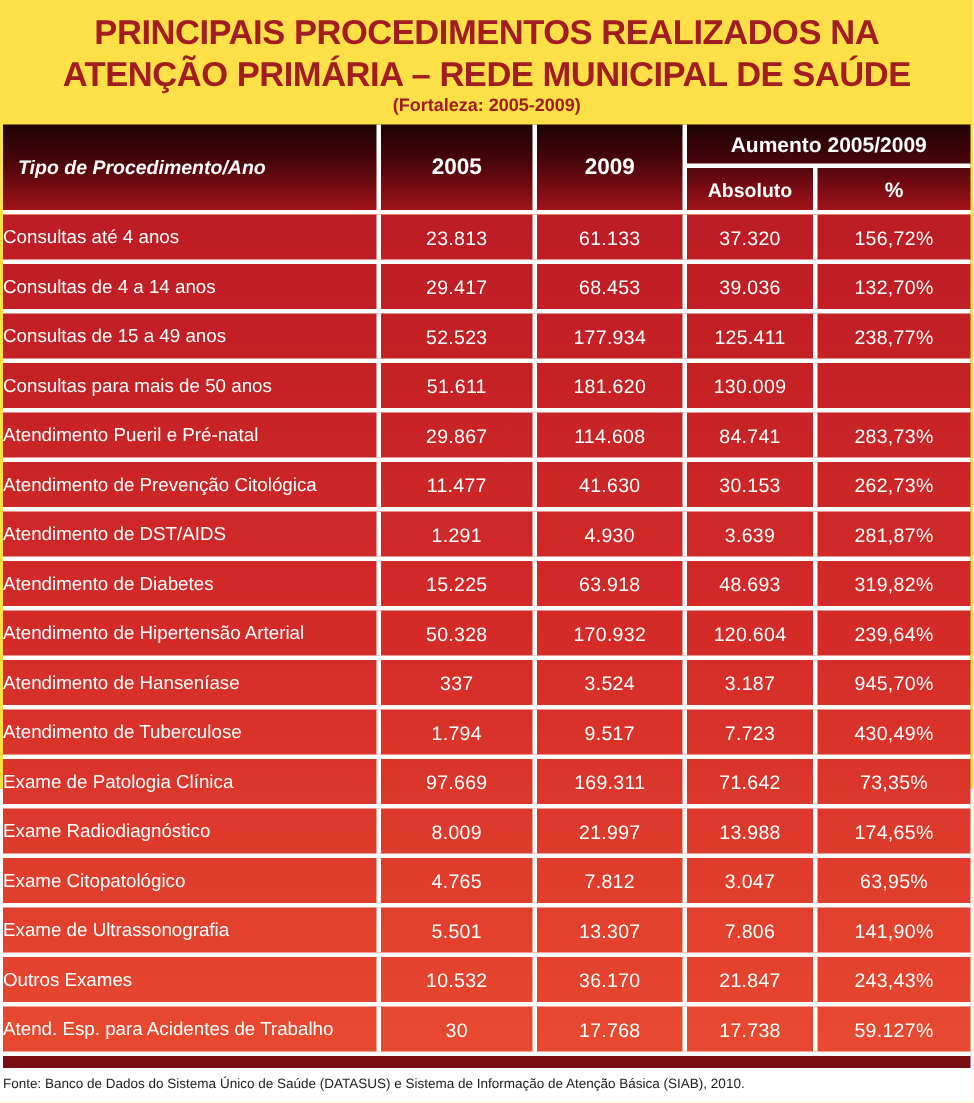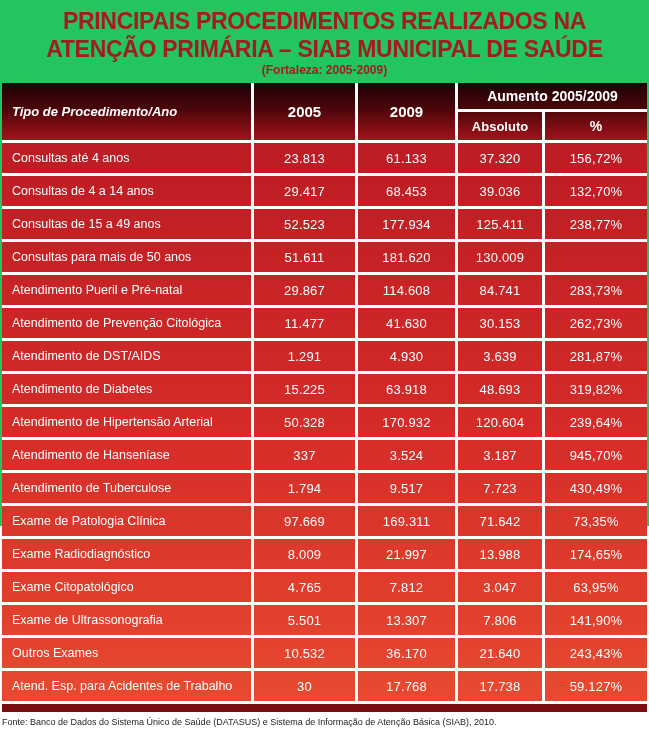--- a/index.html
+++ b/index.html
@@ -1,18 +1,18 @@
 <!DOCTYPE html>
 <html><head>
 <meta charset="utf-8">
 <style>
   * { margin:0; padding:0; box-sizing:border-box; }
   html,body { background:#fff; }
   body { width:649px; height:735px; font-family:"Liberation Sans", sans-serif; overflow:hidden; }
-  .page { width:649px; height:526px; background:#22c55e; }
+  .page { width:649px; height:526px; background:#fde047; }
 
   .title-block { text-align:center; padding-top:7px; }
   .title-line { display:block; color:#a11d22; font-weight:bold; font-size:23px; line-height:28px; letter-spacing:-0.3px; }
   .subtitle { color:#a11d22; font-weight:bold; font-size:12px; line-height:15px; }
 
   .table { width:645px; margin:5px 2px 0 2px; }
 
   .thead {
     display:grid;
     grid-template-columns:252px 104px 100px 87px 1fr;
@@ -31,36 +31,36 @@
 
   .tbody { background:linear-gradient(180deg, #bc1c24 0%, #d42b28 50%, #e84a30 100%); }
   .row {
     display:grid;
     grid-template-columns:252px 104px 100px 87px 1fr;
     height:33px;
     border-bottom:3px solid #fff;
     color:#fff;
   }
   .cell { display:flex; align-items:center; border-right:3px solid #fff; font-size:12.5px; }
-  .c-tipo { padding-left:10px; }
+  .c-tipo { }
   .num { justify-content:center; font-size:13px; letter-spacing:0.2px; }
   .cell.last { border-right:none;border-radius:15px; }
 
   .bottom-bar { height:8px; background:#7a0d11; }
 
   .footer { margin:5px 2px 0 2px; font-size:9px; color:#1c1c1c; }
 </style>
 </head>
 <body>
 
 <div class="page">
 
   <div class="title-block">
     <span class="title-line">PRINCIPAIS PROCEDIMENTOS REALIZADOS NA</span>
-    <span class="title-line">ATENÇÃO PRIMÁRIA – SIAB MUNICIPAL DE SAÚDE</span>
+    <span class="title-line">ATENÇÃO PRIMÁRIA – REDE MUNICIPAL DE SAÚDE</span>
     <div class="subtitle">(Fortaleza: 2005-2009)</div>
   </div>
 
   <div class="table">
     <div class="thead">
       <div class="th th-tipo">Tipo de Procedimento/Ano</div>
       <div class="th th-2005">2005</div>
       <div class="th th-2009">2009</div>
       <div class="th th-aumento">Aumento 2005/2009</div>
       <div class="th th-absoluto">Absoluto</div>
@@ -183,21 +183,21 @@
     <div class="cell num">5.501</div>
     <div class="cell num">13.307</div>
     <div class="cell num">7.806</div>
     <div class="cell num last">141,90%</div>
   </div>
 
   <div class="row">
     <div class="cell c-tipo">Outros Exames</div>
     <div class="cell num">10.532</div>
     <div class="cell num">36.170</div>
-    <div class="cell num">21.640</div>
+    <div class="cell num">21.847</div>
     <div class="cell num last">243,43%</div>
   </div>
 
   <div class="row">
     <div class="cell c-tipo">Atend. Esp. para Acidentes de Trabalho</div>
     <div class="cell num">30</div>
     <div class="cell num">17.768</div>
     <div class="cell num">17.738</div>
     <div class="cell num last">59.127%</div>
   </div>

